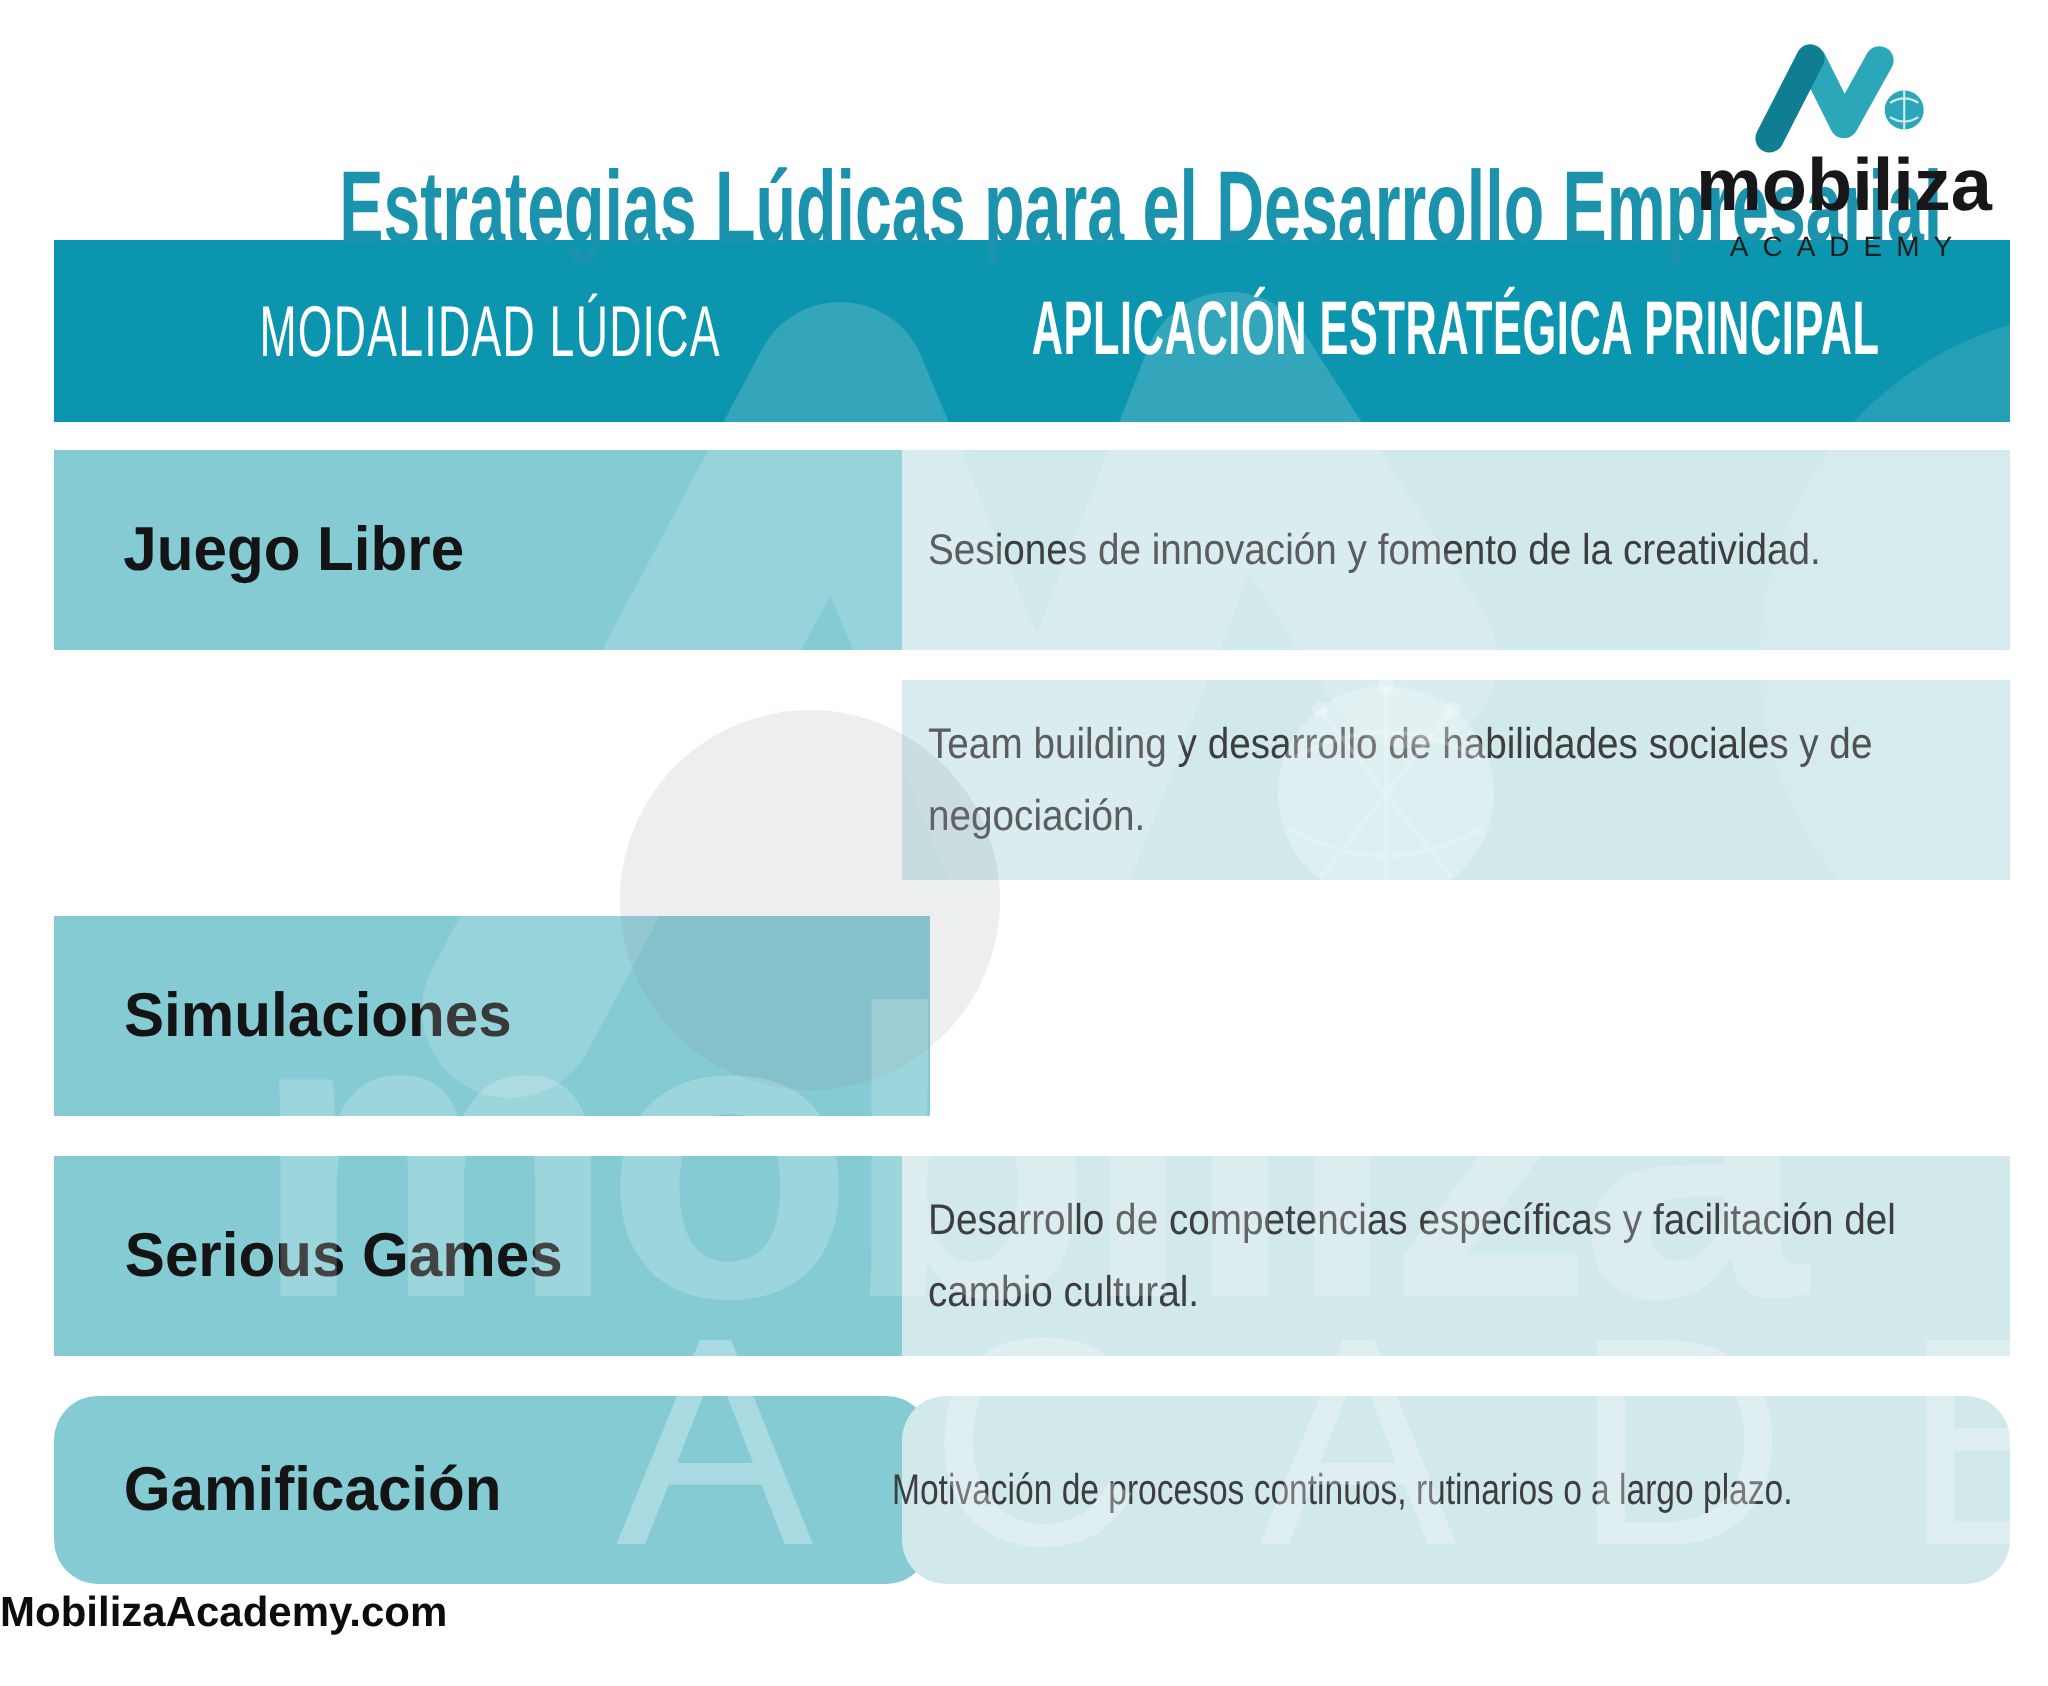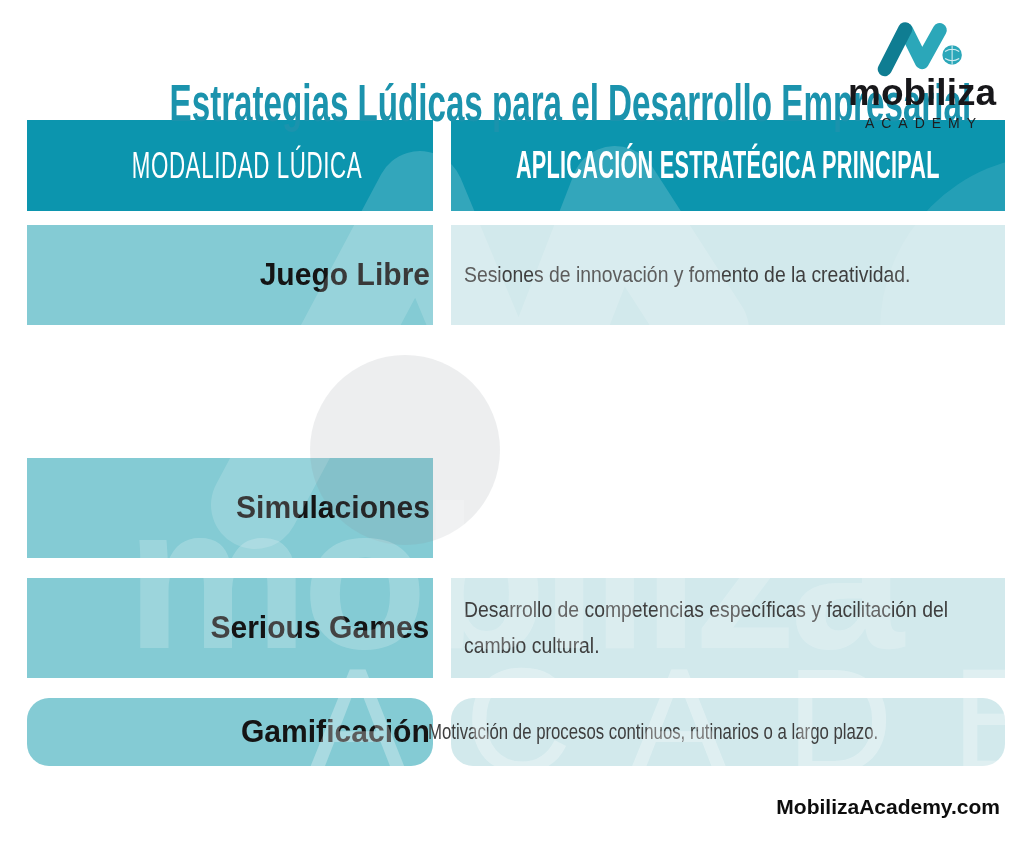--- a/index.html
+++ b/index.html
@@ -15,43 +15,43 @@
   }
   
   .logo{position:absolute;top:16px;right:14px;width:176px;text-align:center;z-index:4;}
   .logo svg{display:block;margin:0 auto;}
   .logo .brand{font-size:37px;font-weight:600;color:#17171a;letter-spacing:0px;margin-top:-4px;line-height:1;}
   .logo .sub{font-size:14px;font-weight:500;color:#1d1d1f;letter-spacing:7px;text-indent:4px;margin-top:5px;line-height:1;}
   .stroke-dark{stroke:var(--logo-dark,#0f7d92);}
   .stroke-light{stroke:var(--logo-light,#2ba7b9);}
   .globe-dot{fill:var(--logo-light,#2ba7b9);}
   
-  .cell{position:absolute;display:flex;align-items:center;justify-content:flex-end;z-index:1;}
+  .cell{position:absolute;display:flex;align-items:center;justify-content:flex-start;z-index:1;padding-left:32px;}
   .col-left{left:27px;width:406px;}
-  .col-right{left:451px;width:554px;justify-content:flex-end;padding-left:13px;box-sizing:border-box;}
+  .col-right{left:451px;width:554px;justify-content:center;padding-left:13px;box-sizing:border-box;}
   .hdr{top:120px;height:91px;background:var(--header-bg,#0c95ae);}
   .hdr .htxt{color:#ffffff;white-space:nowrap;}
   .htxt.thin{font-size:36px;font-weight:400;letter-spacing:1px;transform:scaleX(.62);transform-origin:center;}
   .htxt.bold{font-size:38px;font-weight:700;letter-spacing:.5px;transform:scaleX(.57);transform-origin:center;}
   .r1{top:225px;height:100px;} .r2{top:340px;height:100px;}
   .r3{top:458px;height:100px;} .r4{top:578px;height:100px;}
-  .r5{top:698px;height:68px;border-radius:22px;}
+  .r5{top:698px;height:94px;border-radius:22px;}
   .modality{background:var(--modality-bg,#84cbd4);}
   .application{background:var(--application-bg,#d2e9ec);}
   .modality .mtxt{font-size:31px;font-weight:700;color:var(--text-dark,#141414);transform:scaleX(.97);transform-origin:center;}
   .application .atxt{
     width:584px;font-size:21.5px;line-height:1.68;color:var(--text-body,#3e3e3e);
     transform:scaleX(.9);transform-origin:left center;
   }
   .application .atxt.tight{width:700px;transform:scaleX(.78);white-space:nowrap;}
   
   .watermark{position:absolute;left:0;top:0;z-index:3;pointer-events:none;}
   
   .footer{
-    position:absolute;left:0;top:795px;width:1000px;text-align:right;
+    position:absolute;left:0;top:795px;width:1000px;text-align:left;
     font-size:21px;font-weight:700;color:#0d0d0d;z-index:4;
   }
 </style>
 </head>
 <body>
 
 <div class="canvas">
 
   <h1 class="title">Estrategias Lúdicas para el Desarrollo Empresarial</h1>
 
@@ -73,20 +73,23 @@
     <span class="htxt bold">APLICACIÓN ESTRATÉGICA PRINCIPAL</span>
   </div>
 
   <div class="cell col-left modality r1">
     <span class="mtxt">Juego Libre</span>
   </div>
   <div class="cell col-right application r1">
     <span class="atxt">Sesiones de innovación y fomento de la creatividad.</span>
   </div>
 
+  <div class="cell col-right application r2">
+    <span class="atxt">Team building y desarrollo de habilidades sociales y de negociación.</span>
+  </div>
 
   <div class="cell col-left modality r3">
     <span class="mtxt">Simulaciones</span>
   </div>
 
   <div class="cell col-left modality r4">
     <span class="mtxt">Serious Games</span>
   </div>
   <div class="cell col-right application r4">
     <span class="atxt">Desarrollo de competencias específicas y facilitación del cambio cultural.</span>

